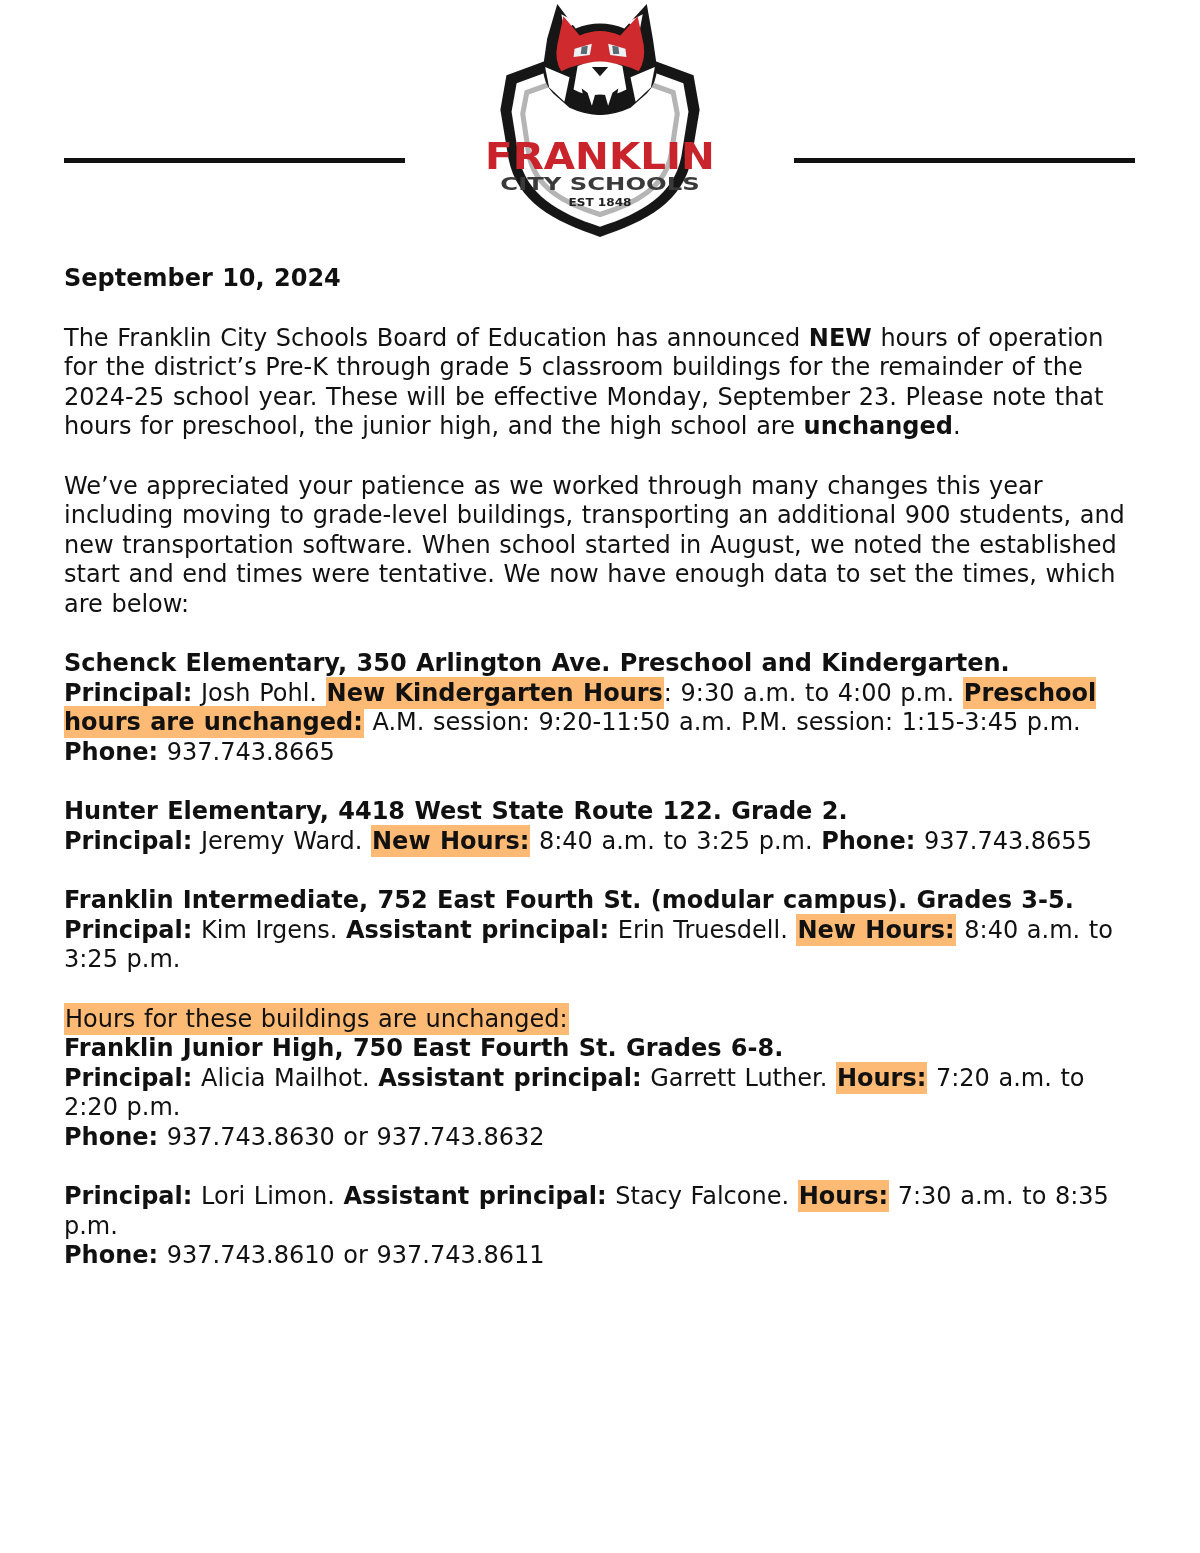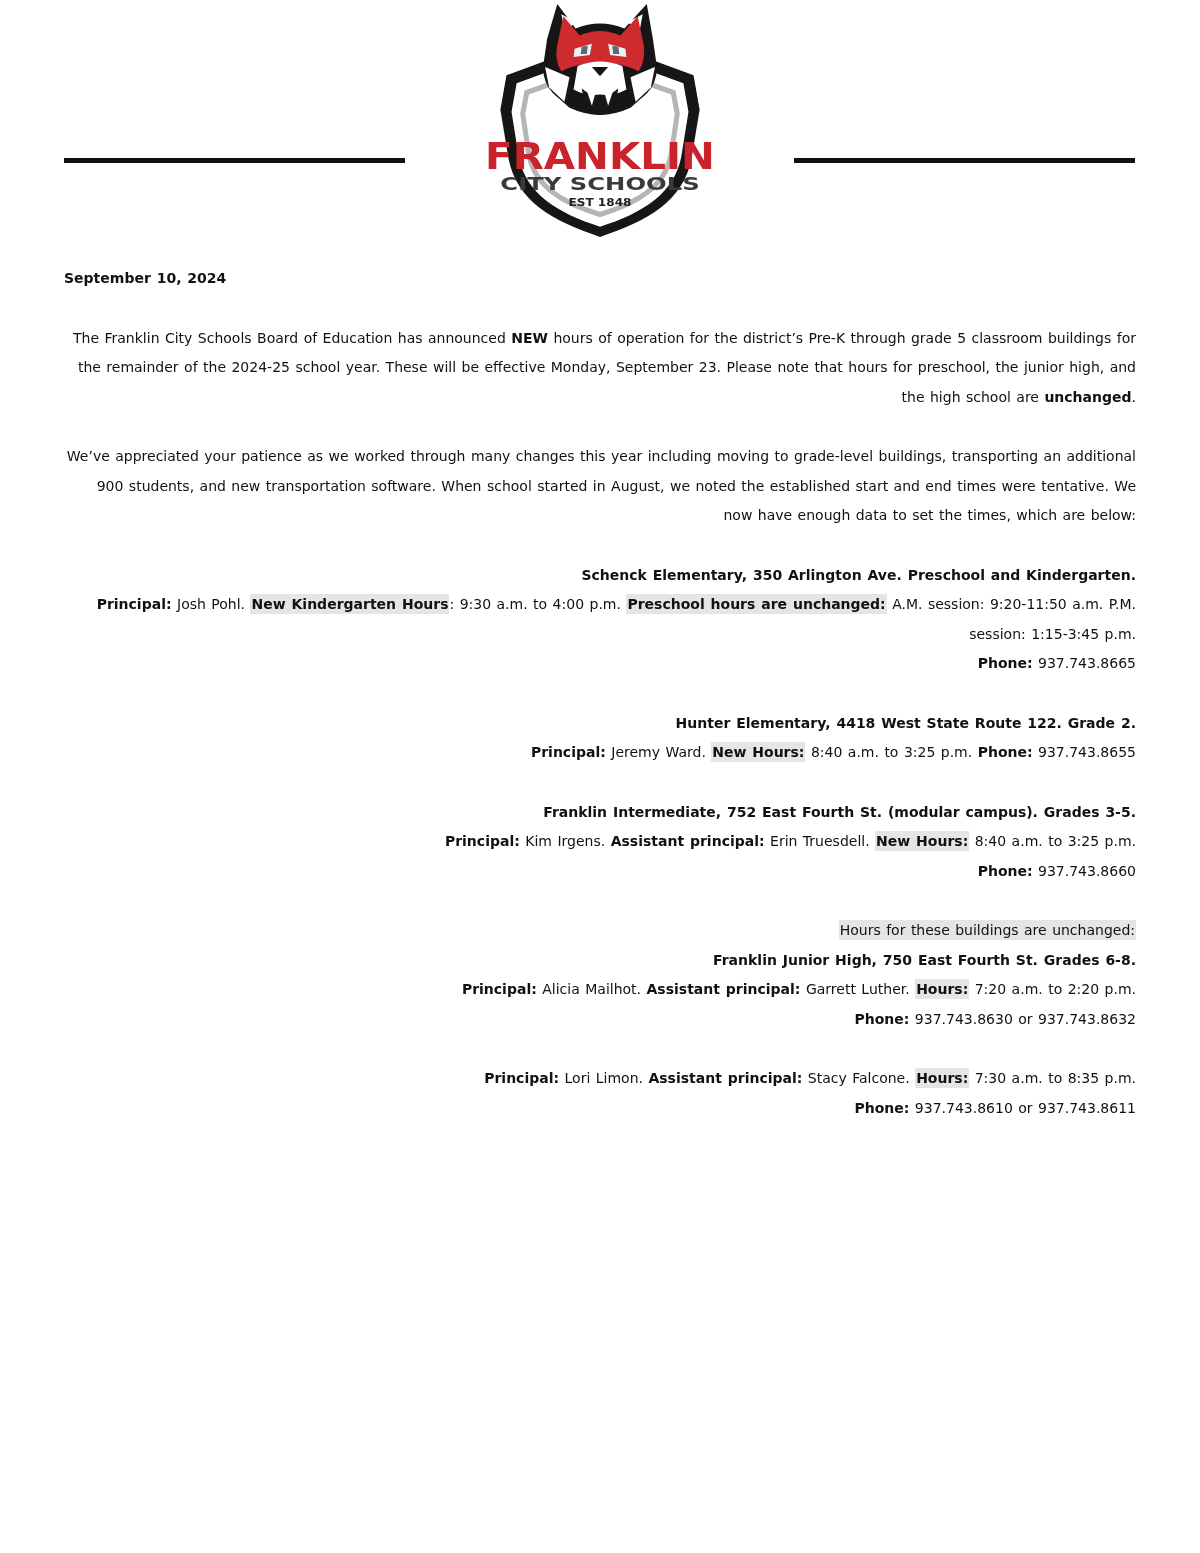--- a/index.html
+++ b/index.html
@@ -7,25 +7,25 @@
   body { font-family:"DejaVu Sans","Liberation Sans",sans-serif; color:#111; position:relative; overflow:hidden; }
 
   
   .letterhead { position:relative; height:242px;padding-left:12px; }
   .rule { position:absolute; top:158px; height:5px; background:#111; width:341px; }
   .rule-left  { left:64px; }
   .rule-right { left:794px; }
   .logo-wrap { position:absolute; left:478px; top:4px; width:244px; height:236px; }
 
   
-  .doc-body { padding:22px 64px 0 64px; font-size:14px; line-height:29.5px; word-spacing:1px; }
-  .block { margin-bottom:30px;text-align:right; }
+  .doc-body { padding:22px 64px 0 64px; font-size:24px; line-height:29.5px; word-spacing:1px; }
+  .block { margin-bottom:30px; }
   .tline { min-height:29.5px; }
   .b { font-weight:bold; }
-  .hl { background:#e5e5e5; padding:2px 1px; }
+  .hl { background:#fdba74; padding:2px 1px; }
   .standalone { font-weight:bold; margin-bottom:30px; }
 </style>
 </head>
 <body>
 
 <div class="letterhead">
   <div class="rule rule-left"></div>
   <div class="rule rule-right"></div>
 
   <div class="logo-wrap">
@@ -75,21 +75,20 @@
         <div class="tline"><span class="b">Principal:</span><span> Josh Pohl. </span><span class="b hl">New Kindergarten Hours</span><span>: 9:30 a.m. to 4:00 p.m. </span><span class="b hl">Preschool hours are unchanged:</span><span> A.M. session: 9:20-11:50 a.m. P.M. session: 1:15-3:45 p.m.</span></div>
         <div class="tline"><span class="b">Phone:</span><span> 937.743.8665</span></div>
       </div>
       <div class="block">
         <div class="tline"><span class="b">Hunter Elementary, 4418 West State Route 122. Grade 2.</span></div>
         <div class="tline"><span class="b">Principal:</span><span> Jeremy Ward. </span><span class="b hl">New Hours:</span><span> 8:40 a.m. to 3:25 p.m. </span><span class="b">Phone:</span><span> 937.743.8655</span></div>
       </div>
       <div class="block">
         <div class="tline"><span class="b">Franklin Intermediate, 752 East Fourth St. (modular campus). Grades 3-5.</span></div>
         <div class="tline"><span class="b">Principal:</span><span> Kim Irgens. </span><span class="b">Assistant principal:</span><span> Erin Truesdell. </span><span class="b hl">New Hours:</span><span> 8:40 a.m. to 3:25 p.m.</span></div>
-        <div class="tline"><span class="b">Phone:</span><span> 937.743.8660</span></div>
       </div>
       <div class="block">
         <div class="tline"><span class="hl">Hours for these buildings are unchanged:</span></div>
         <div class="tline"><span class="b">Franklin Junior High, 750 East Fourth St. Grades 6-8.</span></div>
         <div class="tline"><span class="b">Principal:</span><span> Alicia Mailhot. </span><span class="b">Assistant principal:</span><span> Garrett Luther. </span><span class="b hl">Hours:</span><span> 7:20 a.m. to 2:20 p.m.</span></div>
         <div class="tline"><span class="b">Phone:</span><span> 937.743.8630 or 937.743.8632</span></div>
       </div>
       <div class="block">
         <div class="tline"><span class="b">Principal:</span><span> Lori Limon. </span><span class="b">Assistant principal:</span><span> Stacy Falcone. </span><span class="b hl">Hours:</span><span> 7:30 a.m. to 8:35 p.m.</span></div>
         <div class="tline"><span class="b">Phone:</span><span> 937.743.8610 or 937.743.8611</span></div>

